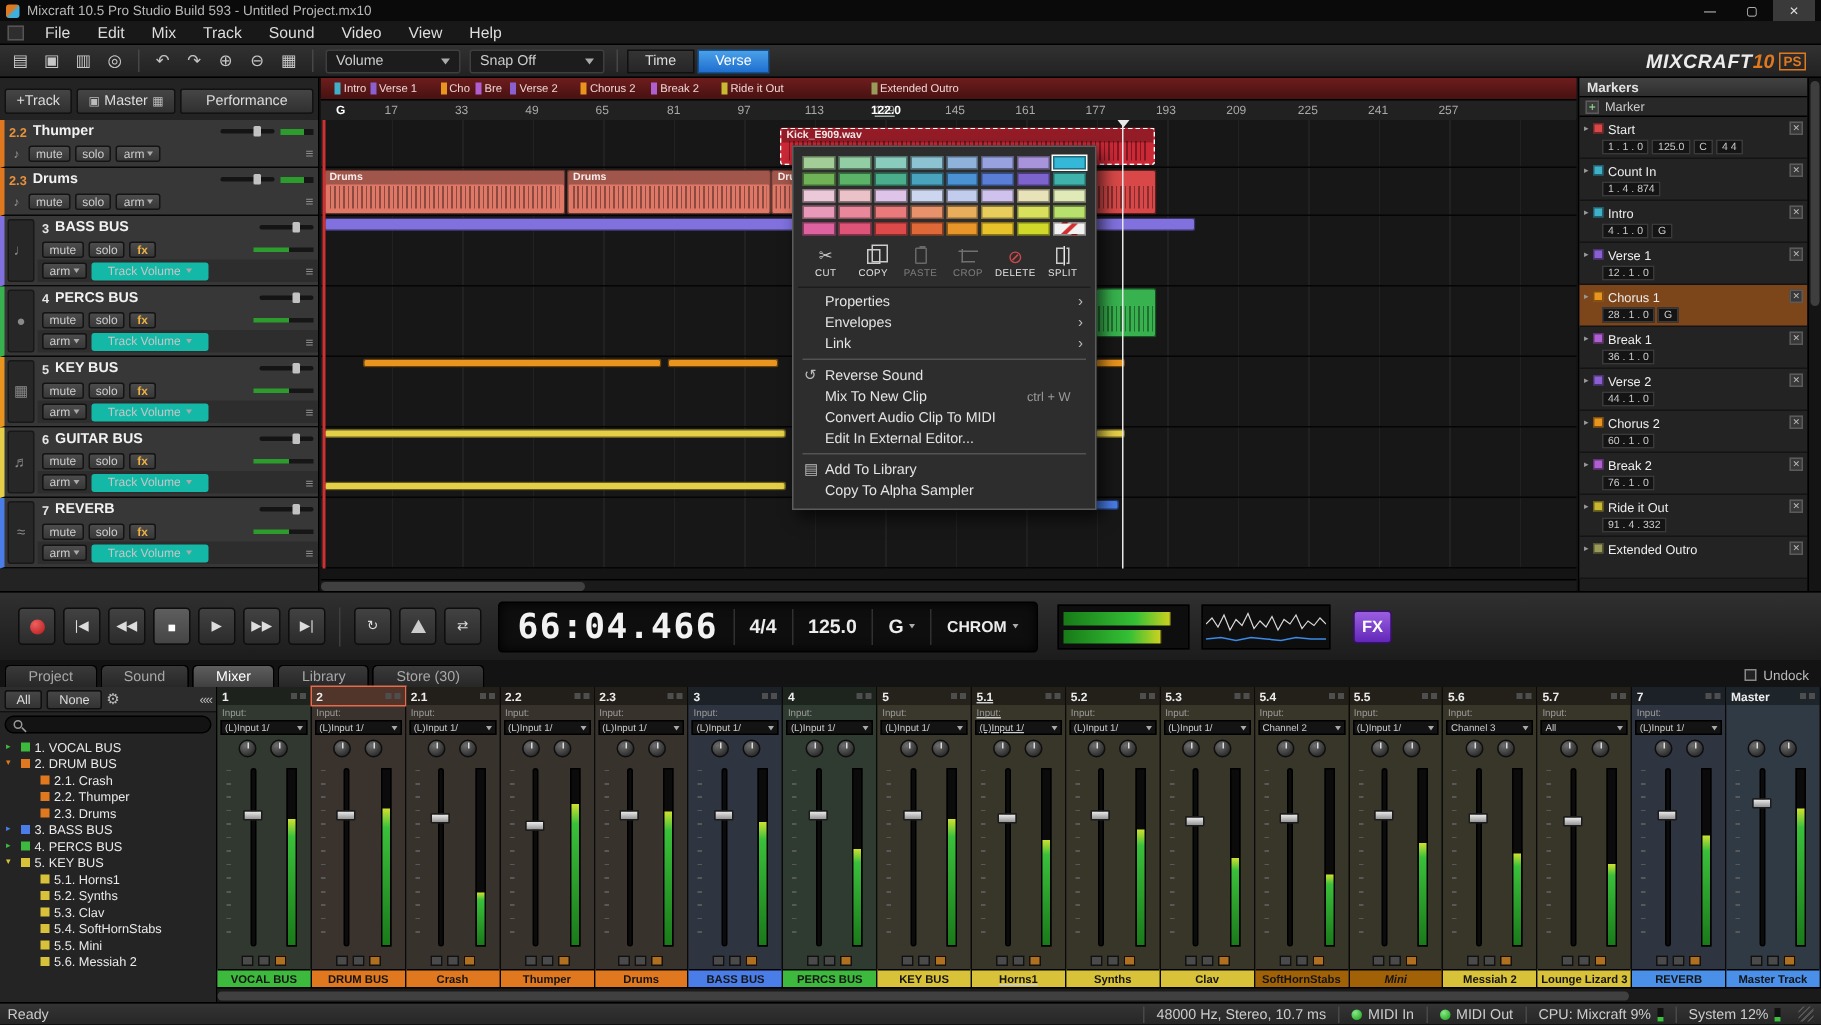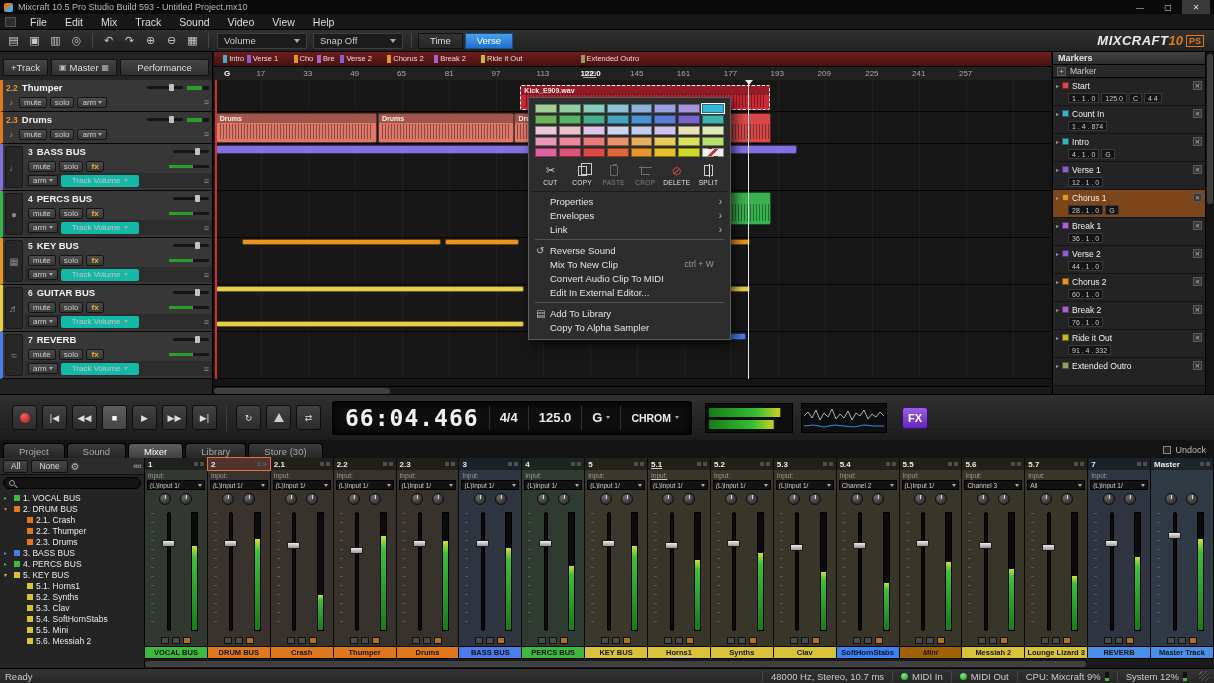--- a/index.html
+++ b/index.html
@@ -1480,21 +1480,21 @@
               <div class="cap" style="top: 26%;"></div>
               <div class="meter">
                 <div class="mfill" style="height: 40%;"></div>
               </div>
             </div>
             <div class="s-btns">
               <i class="sb"></i>
               <i class="sb"></i>
               <i class="sb o"></i>
             </div>
-            <div class="s-name" style="background: #3b82f6;">SoftHornStabs</div>
+            <div class="s-name" style="background: #a16207;">SoftHornStabs</div>
           </div>
 
           <div class="strip" style="background: rgb(56, 53, 41);">
             <div class="s-head">
               <span>5.5</span>
               <span class="s-dots">
                 <i></i>
                 <i></i>
               </span>
             </div>

